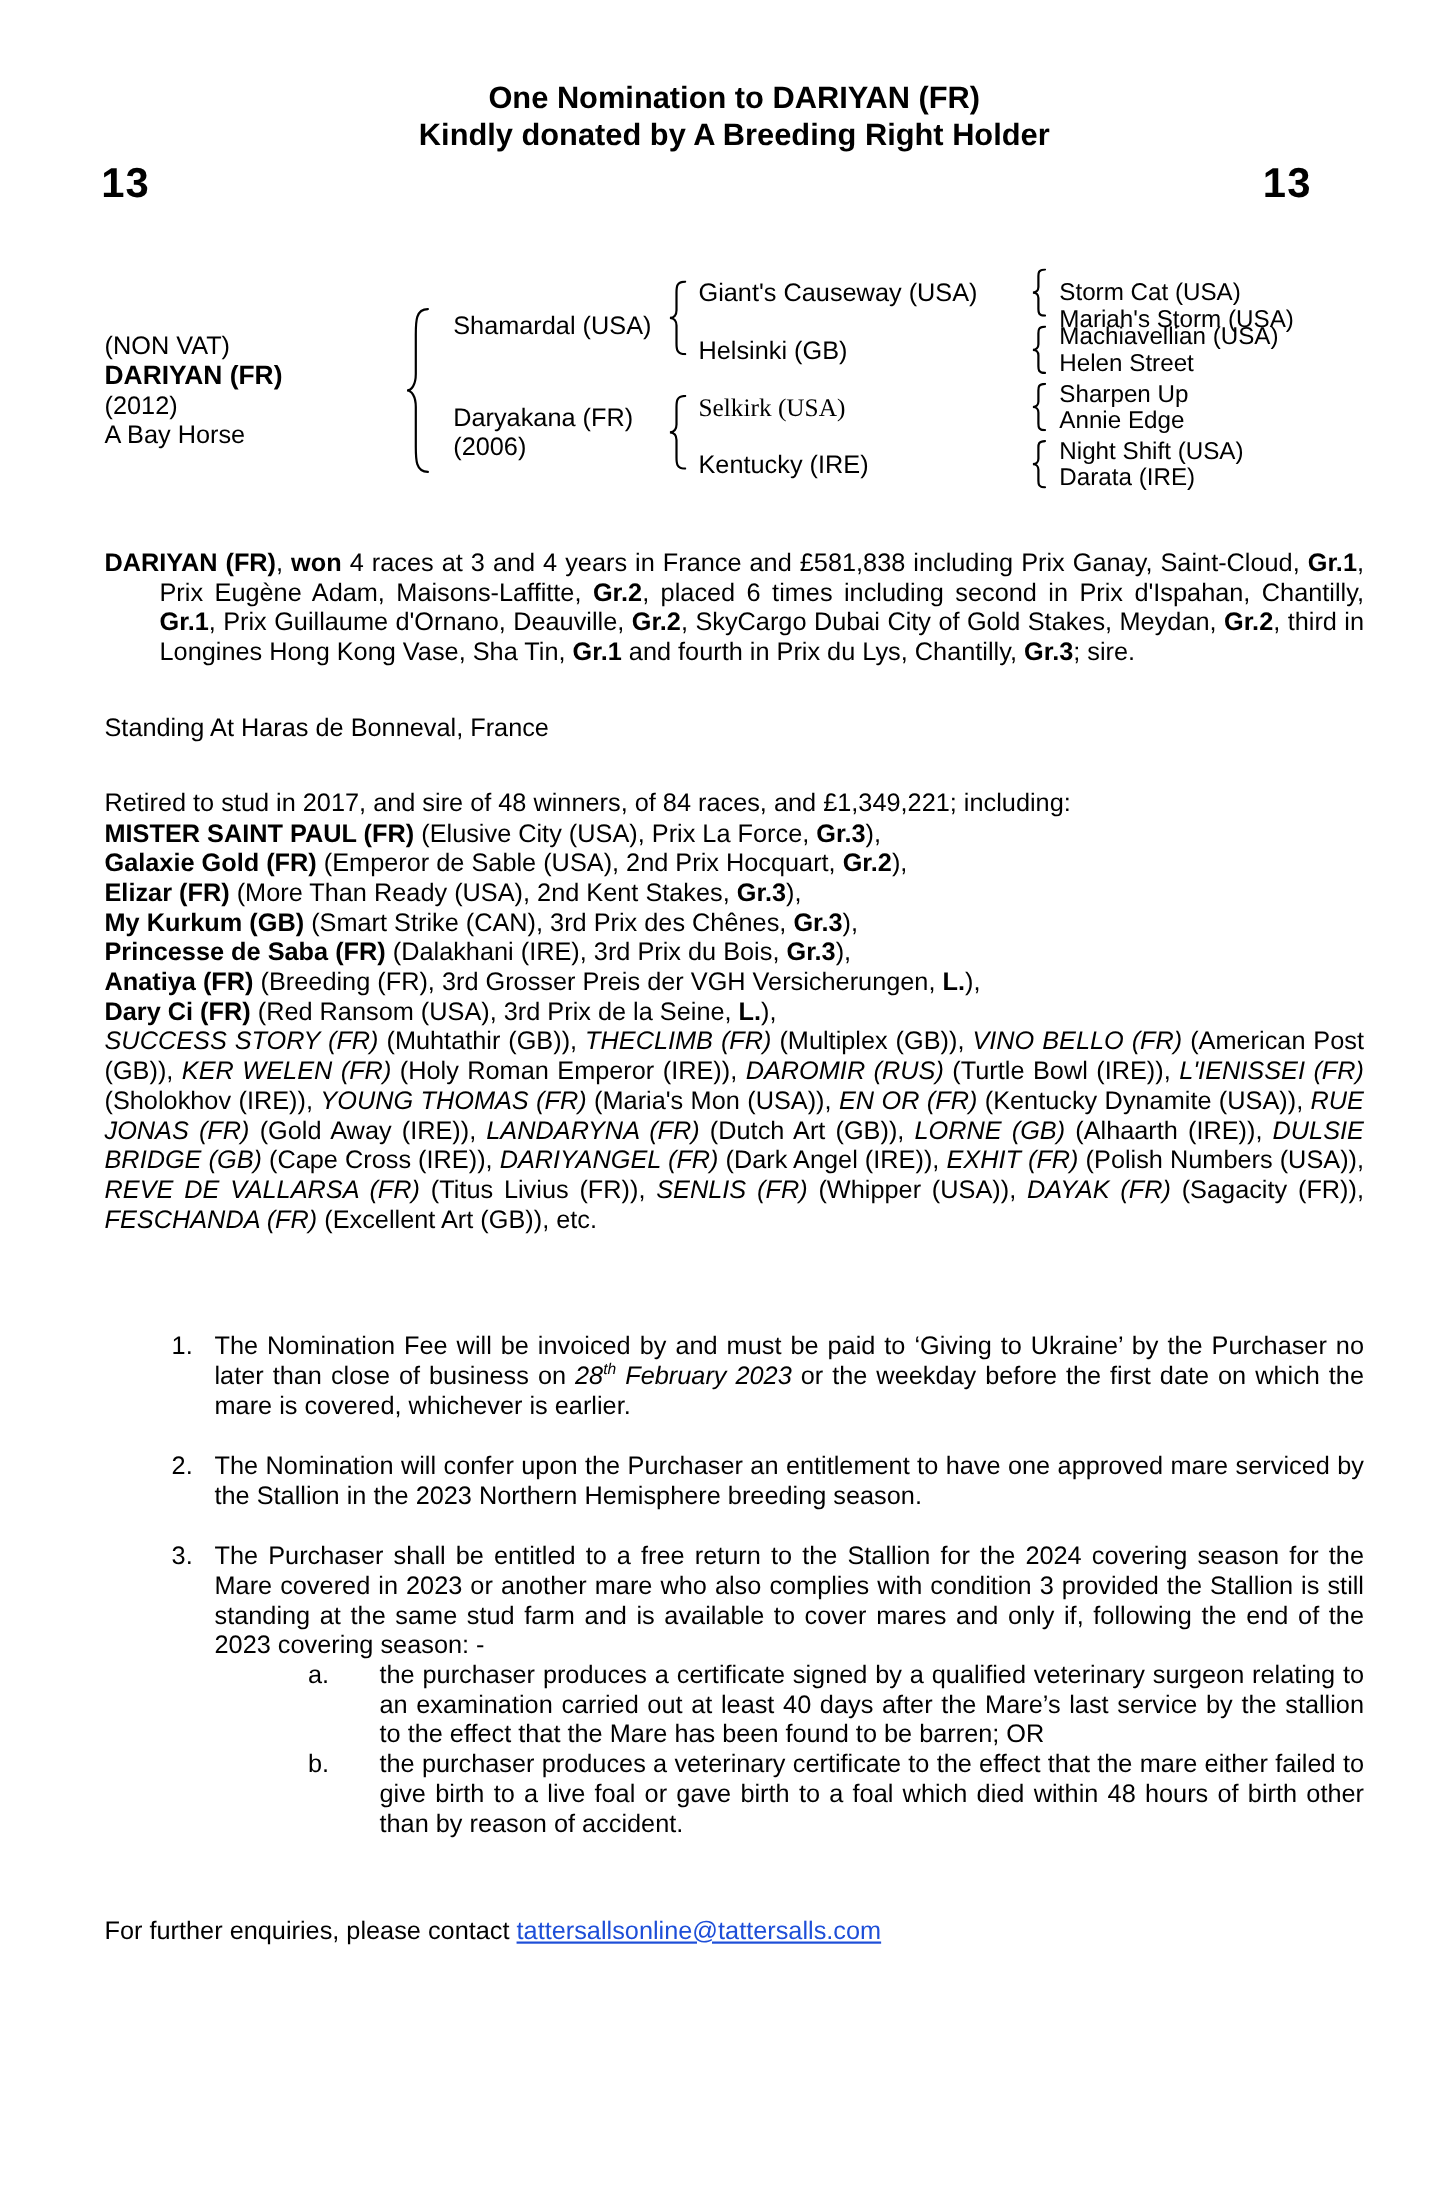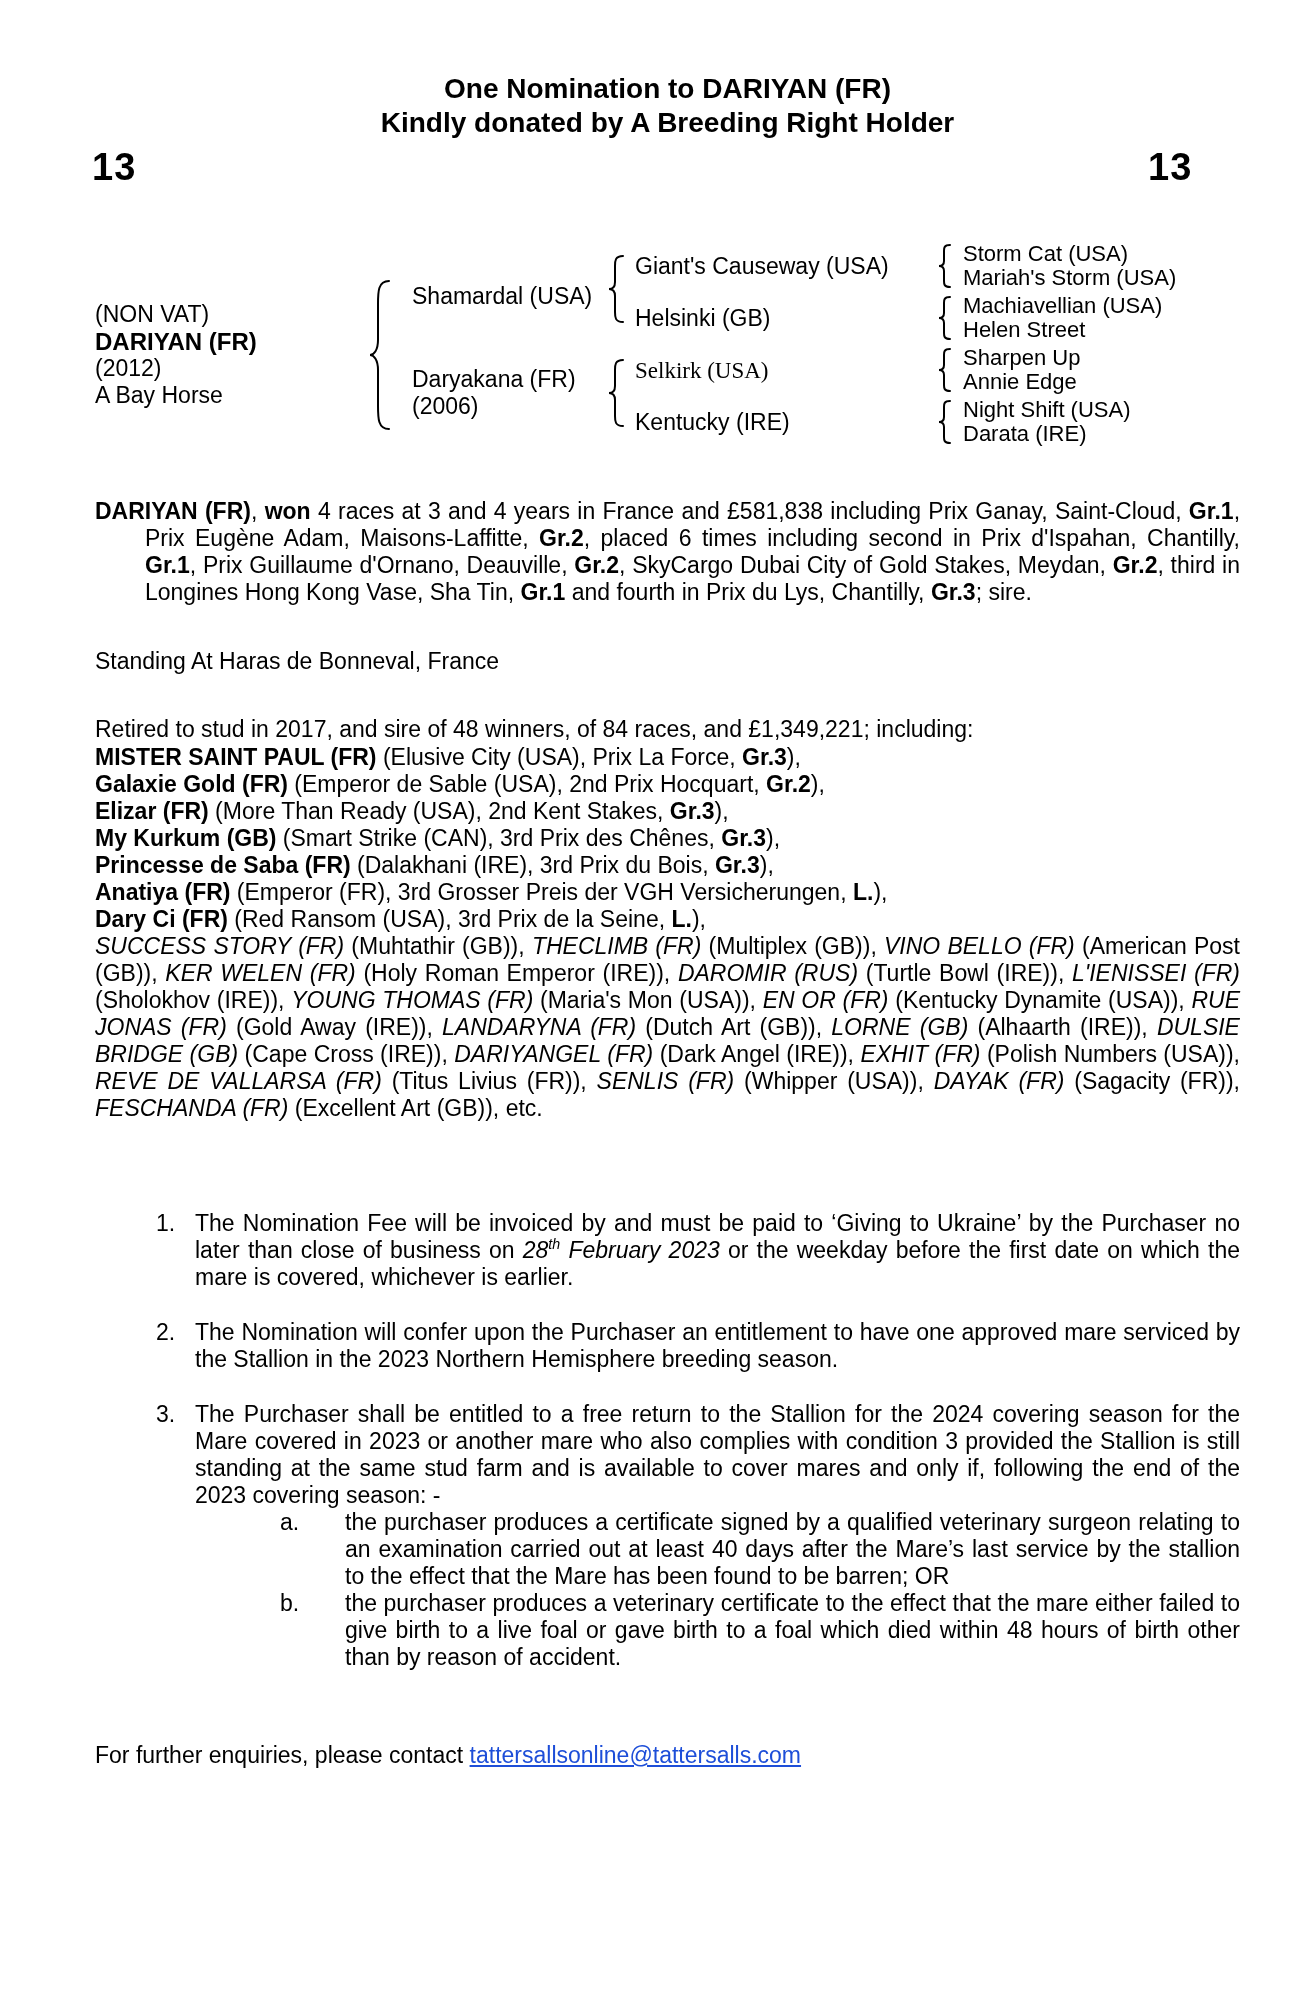--- a/index.html
+++ b/index.html
@@ -114,21 +114,21 @@
     <svg width="13" height="44" viewBox="0 0 13 44" aria-hidden="true">
       <path d="M12 1 C6 1 6 4 6 7 L6 17 C6 20 4 22 1 22 C4 22 6 24 6 27 L6 37 C6 40 6 43 12 43" fill="none" stroke="#000" stroke-width="2" stroke-linecap="round"></path>
     </svg>
   </div>
   <div class="brace" style="left:843px; top:170px;">
     <svg width="13" height="44" viewBox="0 0 13 44" aria-hidden="true">
       <path d="M12 1 C6 1 6 4 6 7 L6 17 C6 20 4 22 1 22 C4 22 6 24 6 27 L6 37 C6 40 6 43 12 43" fill="none" stroke="#000" stroke-width="2" stroke-linecap="round"></path>
     </svg>
   </div>
 
-  <div class="gen4" style="top:12px;">
+  <div class="gen4" style="top:24px;">
     <div>Storm Cat (USA)</div>
     <div>Mariah's Storm (USA)</div>
   </div>
   <div class="gen4" style="top:64px;">
     <div>Machiavellian (USA)</div>
     <div>Helen Street</div>
   </div>
   <div class="gen4" style="top:116px;">
     <div>Sharpen Up</div>
     <div>Annie Edge</div>
@@ -144,21 +144,21 @@
 <p class="abs content-col standing">Standing At Haras de Bonneval, France</p>
 
 <p class="abs content-col stud-intro">Retired to stud in 2017, and sire of 48 winners, of 84 races, and £1,349,221; including:</p>
 
 <div class="abs content-col progeny">
   <div><span class="b">MISTER SAINT PAUL (FR)</span><span> (Elusive City (USA), Prix La Force, </span><span class="b">Gr.3</span><span>),</span></div>
   <div><span class="b">Galaxie Gold (FR)</span><span> (Emperor de Sable (USA), 2nd Prix Hocquart, </span><span class="b">Gr.2</span><span>),</span></div>
   <div><span class="b">Elizar (FR)</span><span> (More Than Ready (USA), 2nd Kent Stakes, </span><span class="b">Gr.3</span><span>),</span></div>
   <div><span class="b">My Kurkum (GB)</span><span> (Smart Strike (CAN), 3rd Prix des Chênes, </span><span class="b">Gr.3</span><span>),</span></div>
   <div><span class="b">Princesse de Saba (FR)</span><span> (Dalakhani (IRE), 3rd Prix du Bois, </span><span class="b">Gr.3</span><span>),</span></div>
-  <div><span class="b">Anatiya (FR)</span><span> (Emperor (FR), 3rd Grosser Preis der VGH Versicherungen, </span><span class="b">L.</span><span>),</span></div>
+  <div><span class="b">Anatiya (FR)</span><span> (Breeding (FR), 3rd Grosser Preis der VGH Versicherungen, </span><span class="b">L.</span><span>),</span></div>
   <div><span class="b">Dary Ci (FR)</span><span> (Red Ransom (USA), 3rd Prix de la Seine, </span><span class="b">L.</span><span>),</span></div>
 </div>
 
 <p class="abs content-col other-progeny just"><span class="i">SUCCESS STORY (FR)</span><span> (Muhtathir (GB)), </span><span class="i">THECLIMB (FR)</span><span> (Multiplex (GB)), </span><span class="i">VINO BELLO (FR)</span><span> (American Post (GB)), </span><span class="i">KER WELEN (FR)</span><span> (Holy Roman Emperor (IRE)), </span><span class="i">DAROMIR (RUS)</span><span> (Turtle Bowl (IRE)), </span><span class="i">L'IENISSEI (FR)</span><span> (Sholokhov (IRE)), </span><span class="i">YOUNG THOMAS (FR)</span><span> (Maria's Mon (USA)), </span><span class="i">EN OR (FR)</span><span> (Kentucky Dynamite (USA)), </span><span class="i">RUE JONAS (FR)</span><span> (Gold Away (IRE)), </span><span class="i">LANDARYNA (FR)</span><span> (Dutch Art (GB)), </span><span class="i">LORNE (GB)</span><span> (Alhaarth (IRE)), </span><span class="i">DULSIE BRIDGE (GB)</span><span> (Cape Cross (IRE)), </span><span class="i">DARIYANGEL (FR)</span><span> (Dark Angel (IRE)), </span><span class="i">EXHIT (FR)</span><span> (Polish Numbers (USA)), </span><span class="i">REVE DE VALLARSA (FR)</span><span> (Titus Livius (FR)), </span><span class="i">SENLIS (FR)</span><span> (Whipper (USA)), </span><span class="i">DAYAK (FR)</span><span> (Sagacity (FR)), </span><span class="i">FESCHANDA (FR)</span><span> (Excellent Art (GB)), etc.</span></p>
 
 <div class="abs content-col conditions">
   <div class="cond-row">
     <span class="cond-num">1.</span>
     <p class="cond-text just"><span>The Nomination Fee will be invoiced by and must be paid to ‘Giving to Ukraine’ by the Purchaser no later than close of business on </span><span class="i">28</span><sup class="i">th</sup><span class="i"> February 2023</span><span> or the weekday before the first date on which the mare is covered, whichever is earlier.</span></p>
   </div>

